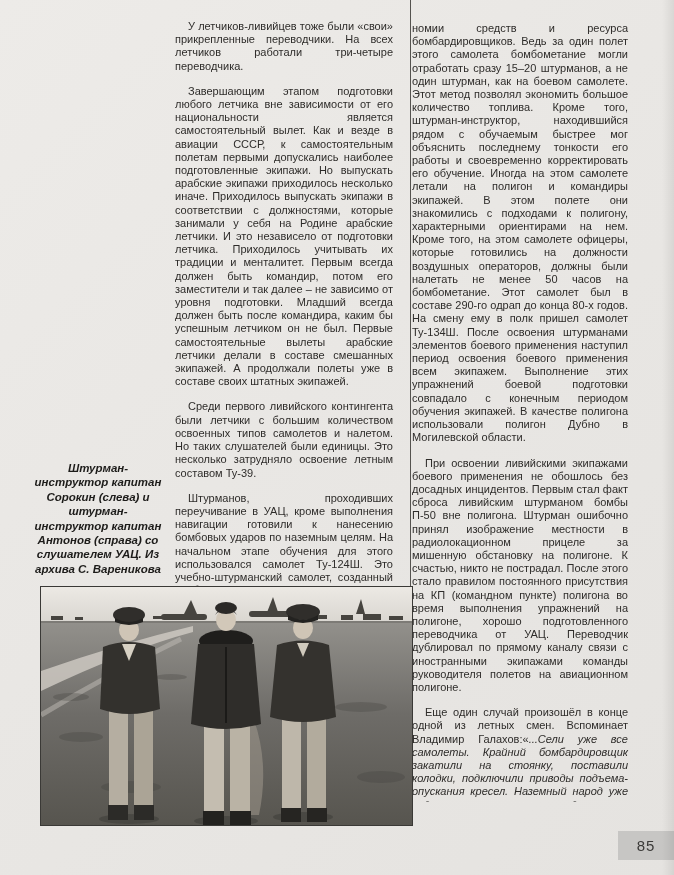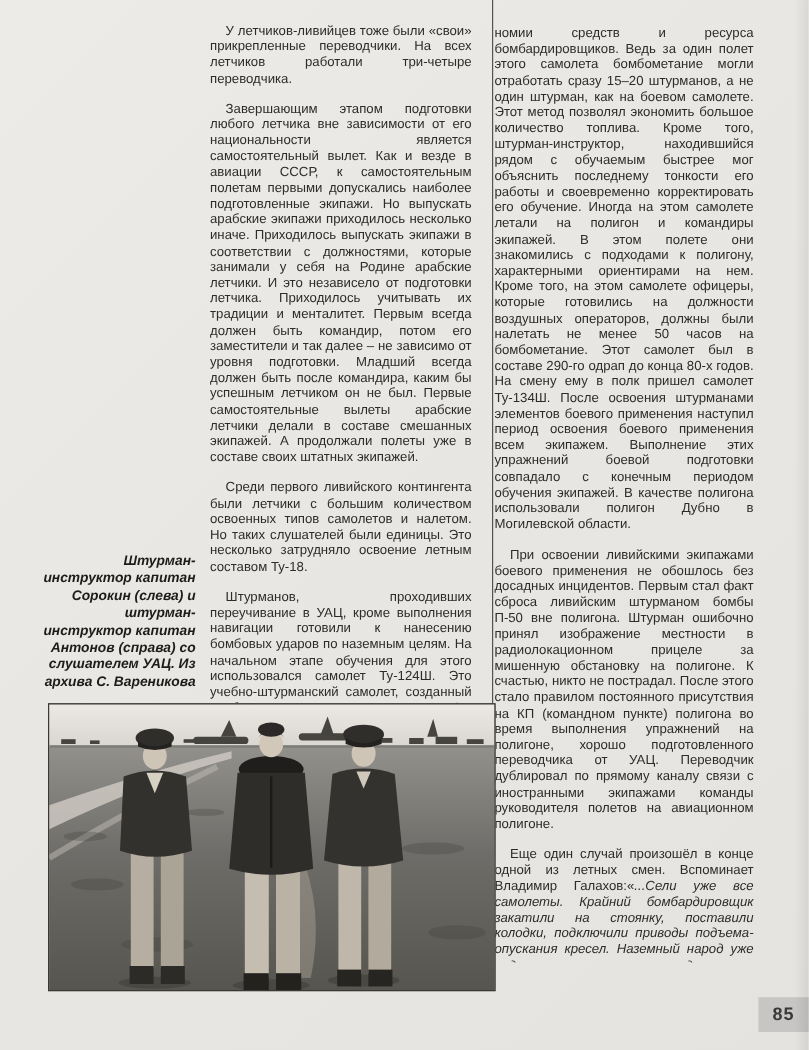--- a/index.html
+++ b/index.html
@@ -25,45 +25,45 @@
   .para.indent{text-indent:13px;}
   .it{font-style:italic;}
   .divider{
     position:absolute;left:410px;top:0;width:1px;height:772px;
     background:#55534f;
   }
   .caption{
     position:absolute;left:33px;top:461px;width:130px;
     font-size:11.5px;line-height:14.4px;
     font-weight:bold;font-style:italic;color:#1d1c1a;
-    text-align:right;
+    text-align:center;
   }
   .photo{
     position:absolute;left:40px;top:586px;width:371px;height:238px;
     border:1px solid #3a3936;background:#8a8884;
   }
   .photo svg{display:block;width:100%;height:100%;}
   .page-badge{
-    position:absolute;right:0;bottom:15px;width:42px;height:29px;
+    position:absolute;right:0;bottom:15px;width:56px;height:29px;
     background:#c7c6c4;
     display:flex;align-items:center;justify-content:center;
-    font-size:15px;color:#3b3a38;letter-spacing:1px;font-weight:bold;
+    font-size:15px;color:#3b3a38;letter-spacing:1px;
   }
 </style>
 </head>
 <body>
 
 <div class="caption">Штурман-инструктор капитан Сорокин (слева) и штурман-инструктор капитан Антонов (справа) со слушателем УАЦ.  Из архива С. Вареникова</div>
 
 <div class="divider"></div>
 
 <div class="column col1">
     <p class="para indent"><span>У летчиков-ливийцев тоже были «свои» прикрепленные переводчики. На всех летчиков работали три-четыре переводчика.</span></p>
     <p class="para indent"><span>Завершающим этапом подготовки любого летчика вне зависимости от его национальности является самостоятельный вылет. Как и везде в авиации СССР, к самостоятельным полетам первыми допускались наиболее подготовленные экипажи. Но выпускать арабские экипажи приходилось несколько иначе. Приходилось выпускать экипажи в соответствии с должностями, которые занимали у себя на Родине арабские летчики. И это независело от подготовки летчика. Приходилось учитывать их традиции и менталитет. Первым всегда должен быть командир, потом его заместители и так далее – не зависимо от уровня подготовки. Младший всегда должен быть после командира, каким бы успешным летчиком он не был. Первые самостоятельные вылеты арабские летчики делали в составе смешанных экипажей. А продолжали полеты уже в составе своих штатных экипажей.</span></p>
-    <p class="para indent"><span>Среди первого ливийского контингента были летчики с большим количеством освоенных типов самолетов и налетом. Но таких слушателей были единицы. Это несколько затрудняло освоение летным составом Ту-18.</span></p>
+    <p class="para indent"><span>Среди первого ливийского контингента были летчики с большим количеством освоенных типов самолетов и налетом. Но таких слушателей были единицы. Это несколько затрудняло освоение летным составом Ту-39.</span></p>
     <p class="para indent"><span>Штурманов, проходивших переучивание в УАЦ, кроме выполнения навигации готовили к нанесению бомбовых ударов  по наземным целям. На начальном этапе обучения для этого использовался самолет Ту-124Ш. Это учебно-штурманский самолет, созданный на базе пассажирского самолета Ту-124. Самолет был оборудован многозамковыми балочными держателями, на которые можно было подвешивать практические бомбы П-50. Самолет был в составе полка и использовался учебным авиационным центром. Ту-124Ш использовался для начального обучения штурманов бомбометанию на полигонах с целью эко-</span></p>
   </div>
 <div class="column col2">
     <p class="para"><span>номии средств и ресурса бомбардировщиков. Ведь за один полет этого самолета бомбометание могли отработать сразу 15–20 штурманов, а не один штурман, как на боевом самолете. Этот метод позволял экономить большое количество топлива. Кроме того, штурман-инструктор, находившийся рядом с обучаемым быстрее мог объяснить последнему тонкости его работы и своевременно корректировать его обучение. Иногда на этом самолете летали на полигон и командиры экипажей. В этом полете они знакомились с подходами к полигону, характерными ориентирами  на  нем. Кроме того, на этом самолете офицеры, которые готовились на должности воздушных операторов, должны были налетать не менее 50 часов на бомбометание. Этот самолет был в составе 290-го одрап до конца 80-х годов. На смену ему в полк пришел самолет Ту-134Ш. После освоения штурманами элементов боевого применения наступил период освоения боевого применения всем экипажем. Выполнение этих упражнений боевой подготовки совпадало с конечным периодом обучения экипажей. В качестве полигона использовали полигон Дубно в Могилевской области.</span></p>
     <p class="para indent"><span>При освоении ливийскими экипажами боевого применения не обошлось без досадных инцидентов. Первым стал факт сброса ливийским штурманом бомбы П-50 вне полигона. Штурман ошибочно принял изображение местности в радиолокационном прицеле за мишенную обстановку на полигоне. К счастью, никто не пострадал. После этого стало правилом постоянного присутствия на КП (командном пункте) полигона во время выполнения упражнений на полигоне, хорошо подготовленного переводчика от УАЦ. Переводчик дублировал по прямому каналу связи с иностранными экипажами команды руководителя полетов на авиационном полигоне.</span></p>
     <p class="para indent"><span>Еще один случай произошёл в конце одной из летных смен. Вспоминает Владимир Галахов:«</span><span class="it">...Сели уже все самолеты. Крайний бомбардировщик закатили на стоянку, поставили колодки, подключили приводы подъема-опускания кресел. Наземный народ уже подошел к заглушившему двигатели самолету. Пошли на открытие створки бомболюка... Вопль «Там бомба на подвеске!!!» вызвал реакцию, схожую с реакцией на команду «Воздух!». Два солидных в комплекции майора – инженеры эскадрильи, стоявшие со стороны шасси ближе к фюзеляжу, в мгновение ока просочились в просвет между еще теплой от посадки резиной колес и гондолой шасси и залегли за большими колесами... Остальным прятаться было некуда, а ложиться на бетонку было бессмысленно, поэтому все просто присели, и кто-то потом признался, что зажмурился, отсчитывая последние секунды жизни...</span></p>
   </div>
 
 <div class="photo">
   <svg viewBox="0 0 371 238" preserveAspectRatio="none">

